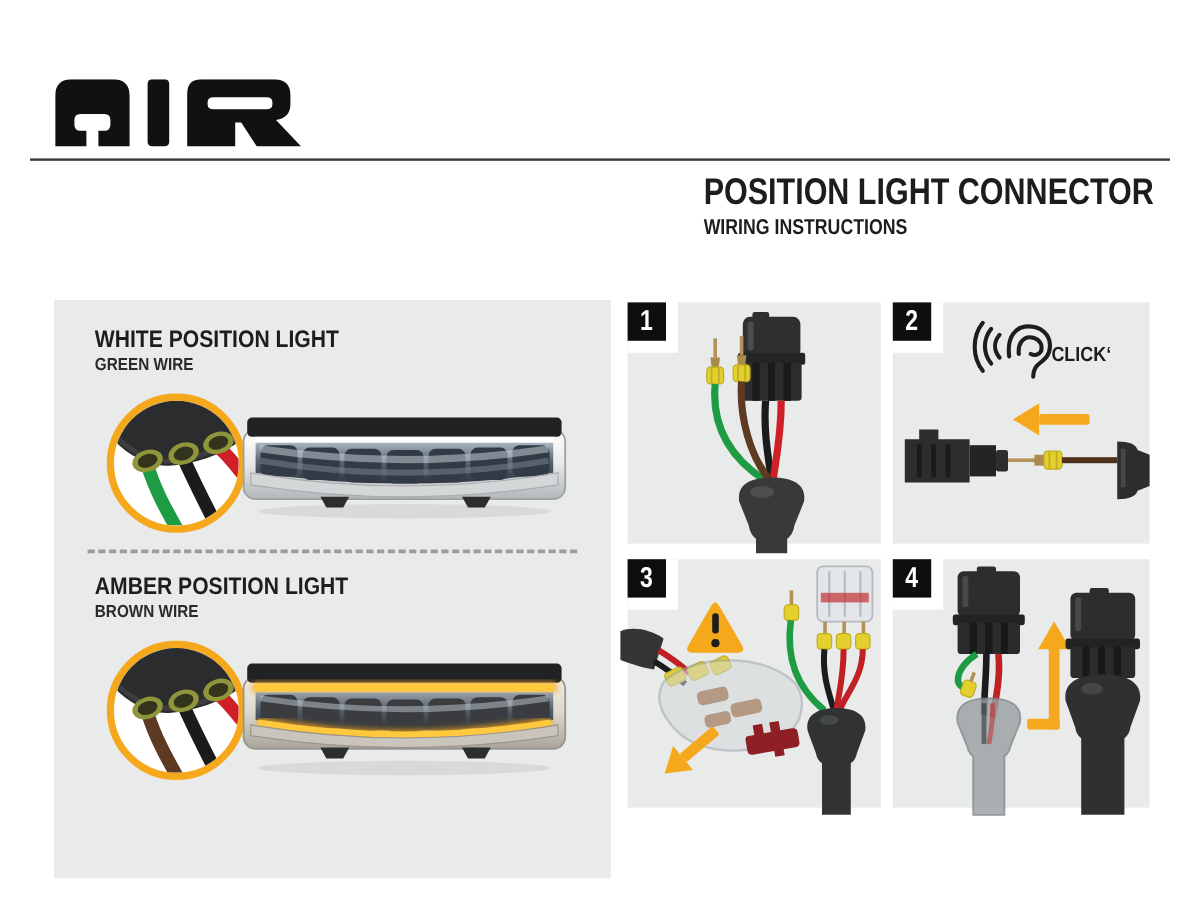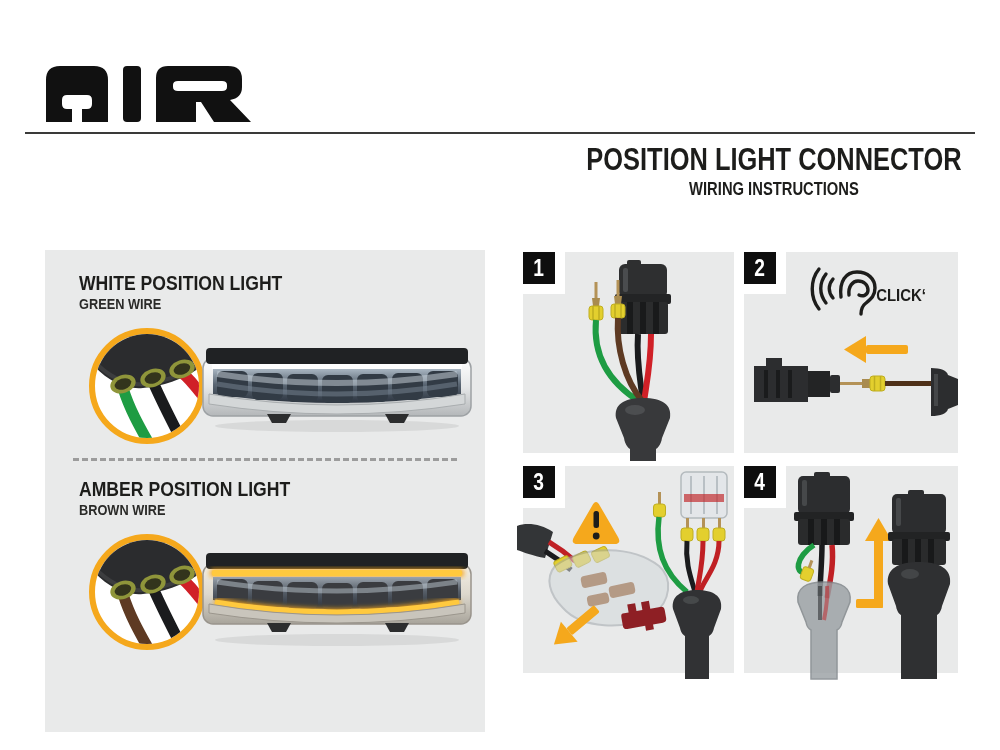--- a/index.html
+++ b/index.html
@@ -1,27 +1,27 @@
 <!DOCTYPE html>
 <html><head>
 <meta charset="utf-8">
 <style>
   html,body{margin:0;padding:0;background:#fff;}
   .page{position:relative;width:1000px;height:750px;background:#ffffff;overflow:hidden;
         font-family:"Liberation Sans",sans-serif;color:#1d1d1b;}
   .sr{position:absolute;width:1px;height:1px;overflow:hidden;clip:rect(0 0 0 0);}
   .logo{position:absolute;left:46px;top:66px;width:205px;height:56px;}
   .rule{position:absolute;left:25px;right:25px;top:132px;height:2px;background:#3a3a39;}
-  .header{position:absolute;right:38px;top:144px;text-align:center;}
+  .header{position:absolute;right:38px;top:144px;text-align:left;}
   .title{font-size:31px;font-weight:700;letter-spacing:0;white-space:nowrap;
          transform:scaleX(.82);transform-origin:100% 50%;line-height:1.05;}
   .subtitle{font-size:18px;font-weight:700;white-space:nowrap;
          transform:scaleX(.82);transform-origin:100% 50%;margin-top:2px;}
   .panel{position:absolute;background:#e9eaea;}
-  .left-panel{left:45px;top:250px;width:440px;height:482px;}
+  .left-panel{left:45px;top:250px;width:440px;height:482px;padding-left:24px;}
   .step{overflow:visible;}
   .step1{left:523px;top:252px;width:211px;height:201px;}
   .step2{left:744px;top:252px;width:214px;height:201px;}
   .step3{left:523px;top:466px;width:211px;height:207px;}
   .step4{left:744px;top:466px;width:214px;height:207px;}
   .badge-notch{position:absolute;top:0;left:0;background:#fff;padding:0 10px 10px 0;z-index:3;}
   .badge{width:32px;height:32px;background:#0e0e0e;color:#fff;display:flex;
          align-items:center;justify-content:center;}
   .badge span{font-size:24px;font-weight:700;transform:scaleX(.8);}
   .cond{font-weight:700;white-space:nowrap;transform:scaleX(.88);transform-origin:0 50%;}

